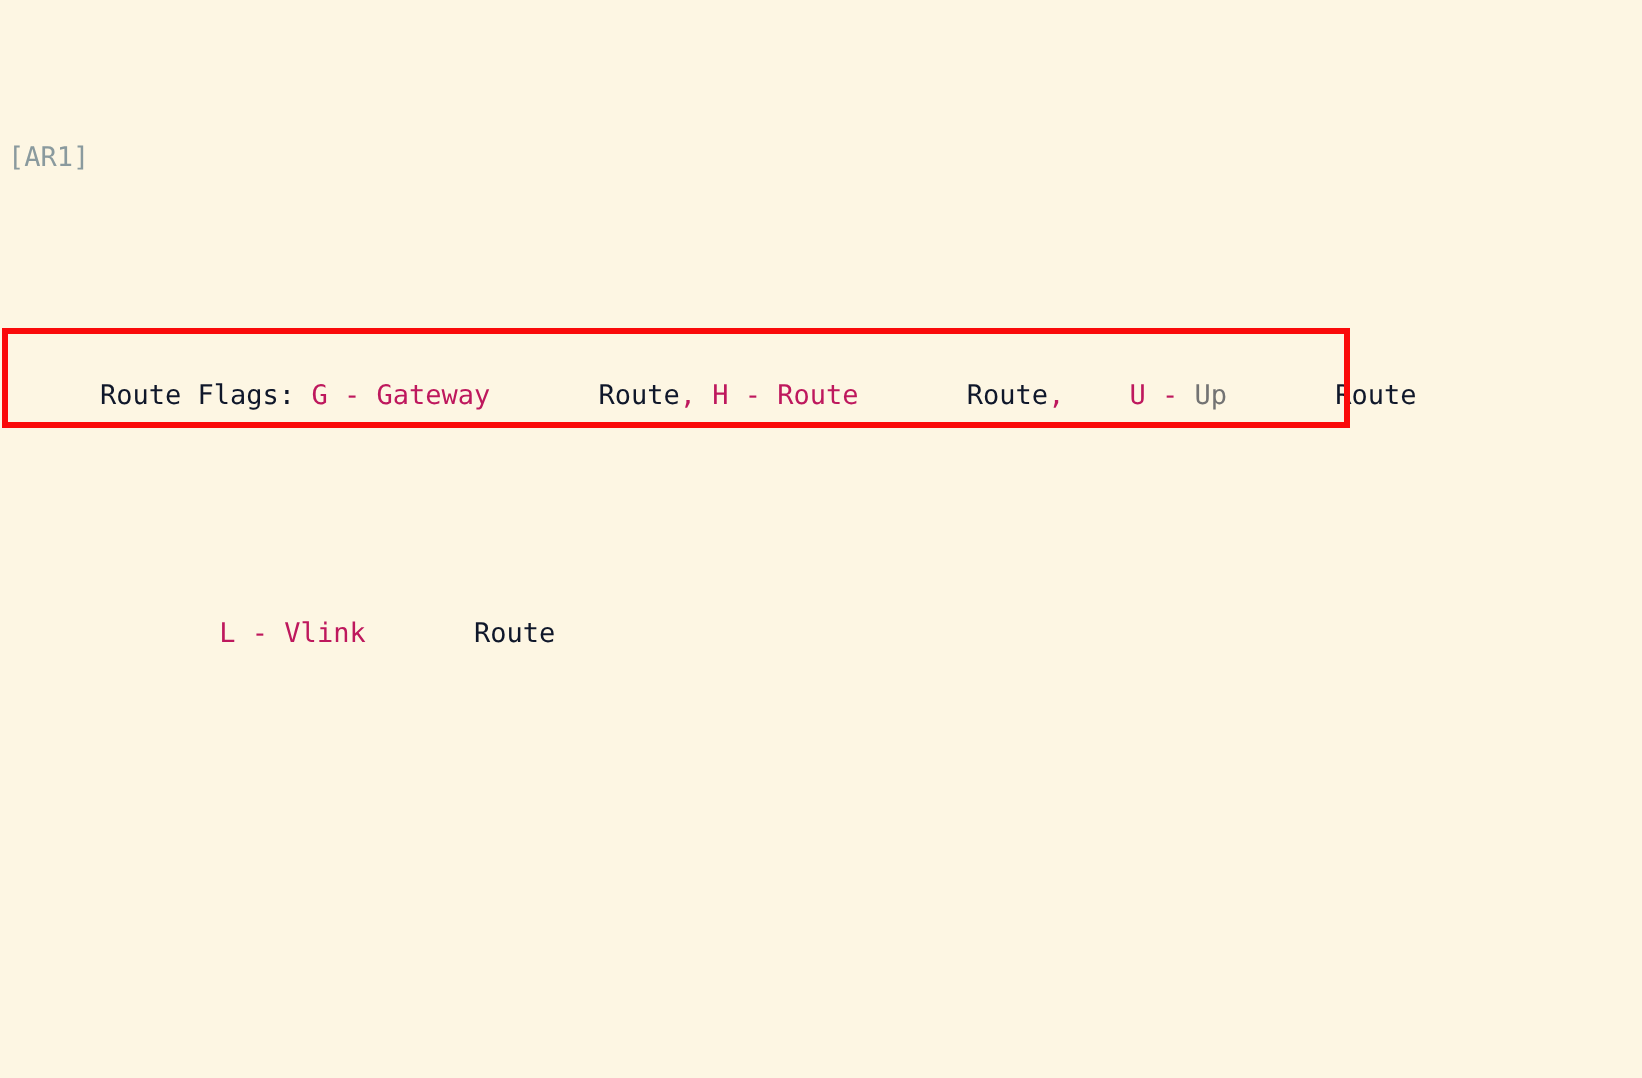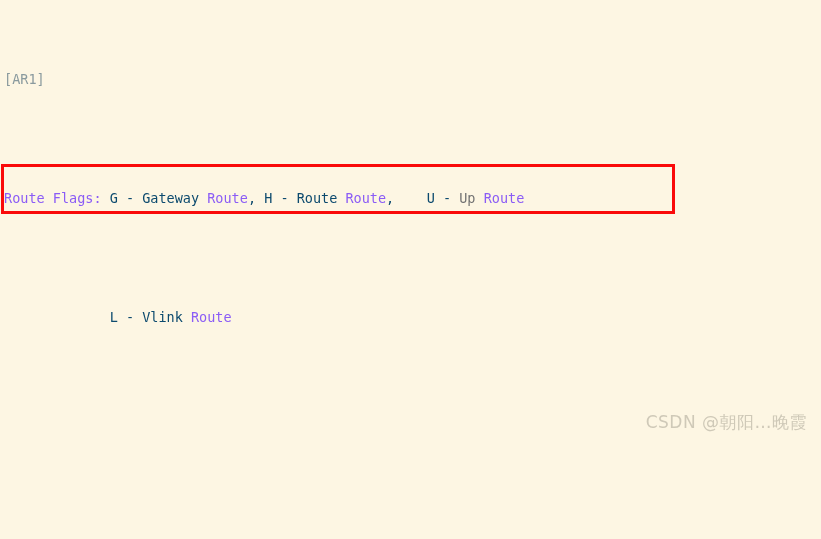--- a/index.html
+++ b/index.html
@@ -24,22 +24,22 @@
     left: 4px;
     right: 0;
     white-space: pre;
   }
   .line {
     height: 17px;
     white-space: pre;
   }
   
   .c-prompt   { color: #8a9a9e; }
-  .c-gray     { color: #0c4a6e; }
-  .c-magenta  { color: #8b5cf6; }
+  .c-gray     { color: #be185d; }
+  .c-magenta  { color: #0f172a; margin-left: 46px; }
   .c-blue     { color: #1e90ff; }
   .c-green    { color: #737373; }
 
   
   #highlight-box {
     position: absolute;
     left: 1px;
     top: 164px;
     width: 674px;
     height: 50px;
@@ -101,15 +101,14 @@
     
     
 
     
     
 
   </div>
 
   <div id="highlight-box"></div>
 
-  <div id="watermark">CSDN @朝阳…晚霞</div>
 
 </div>
 
 </body></html>

